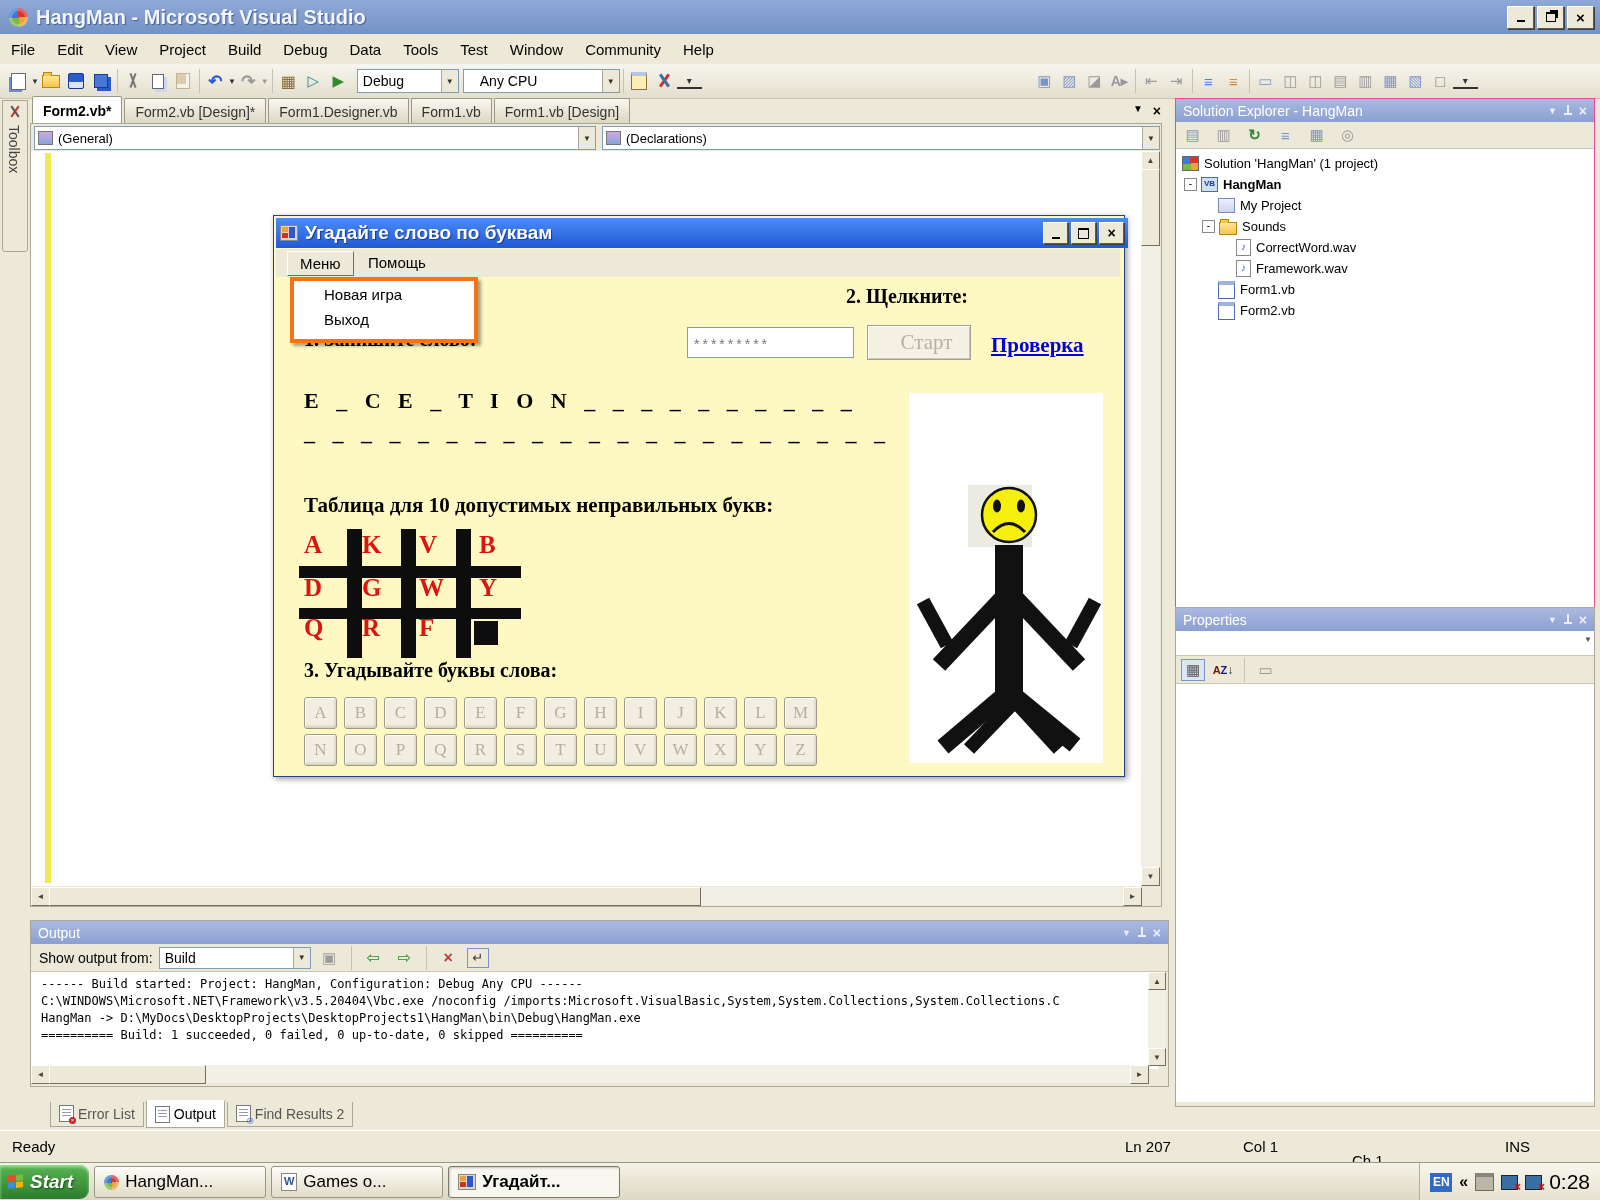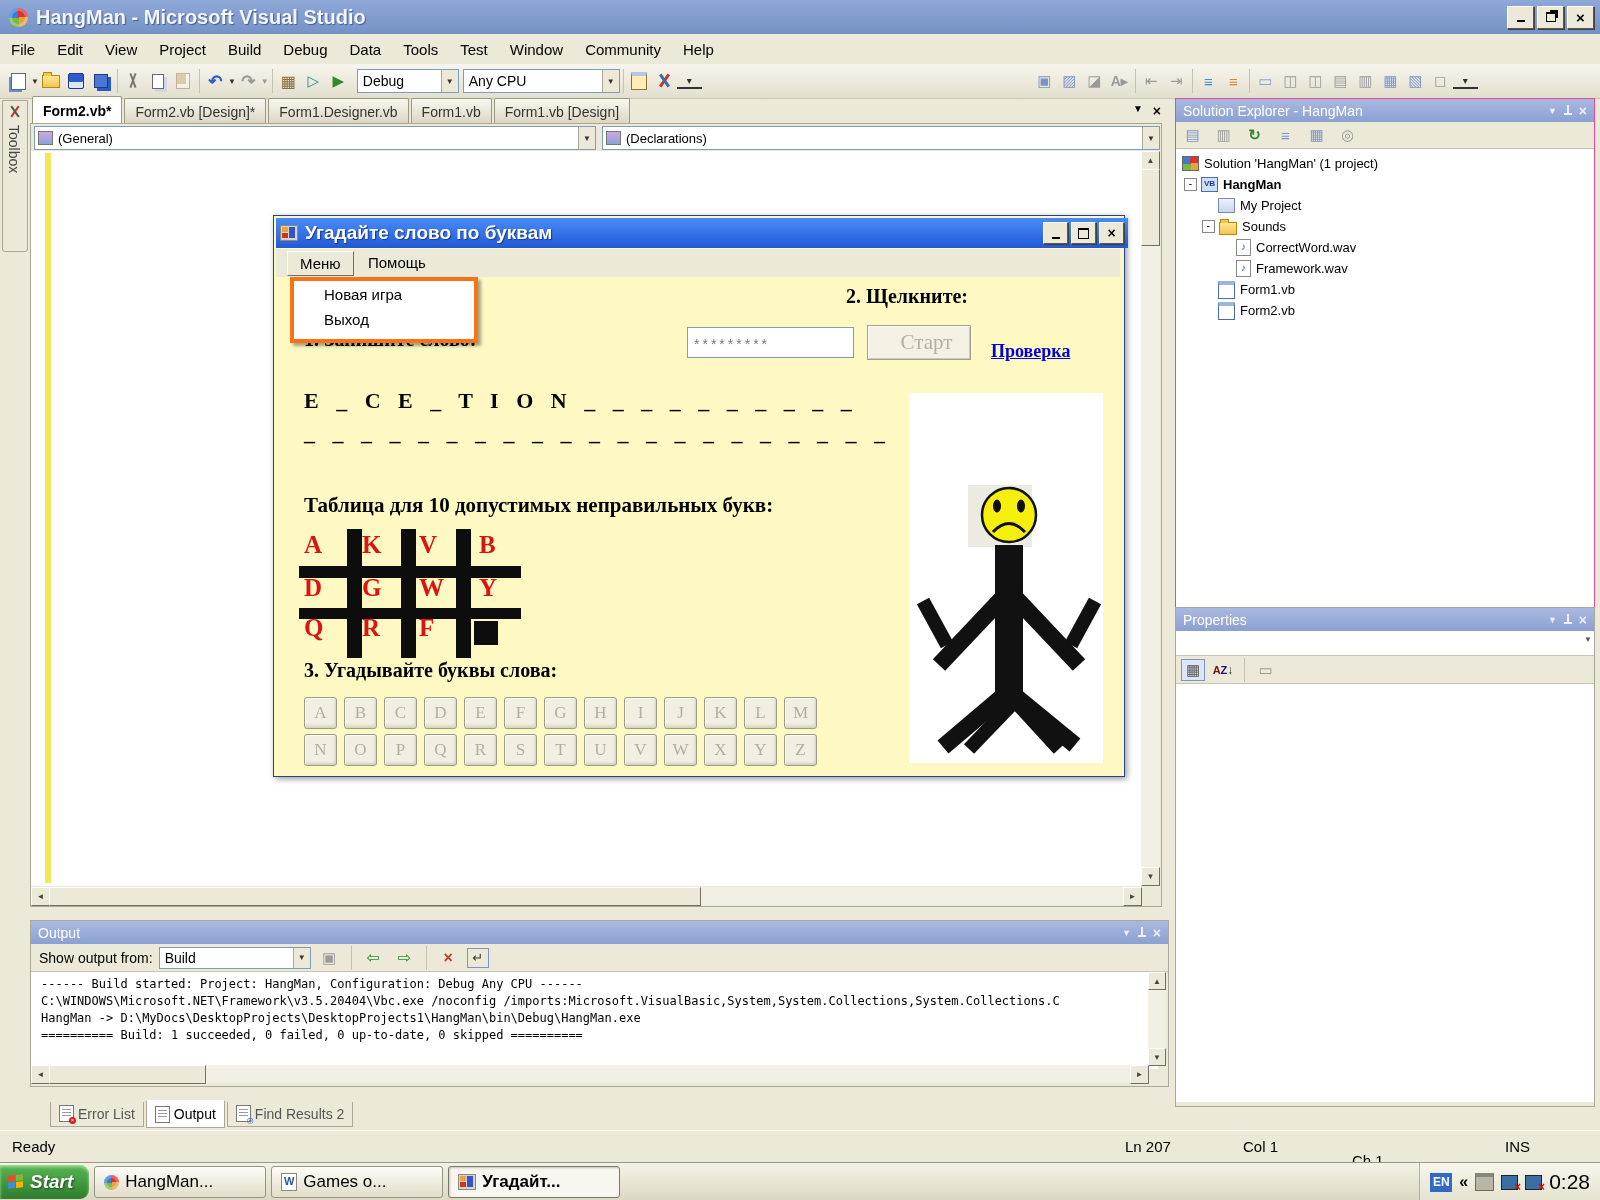--- a/index.html
+++ b/index.html
@@ -143,21 +143,21 @@
     <span class="gray" style="font-size:8px;">▼</span>
     <span class="tb-sep"></span>
     <span class="ticon" style="color:#8a6d3b;font-size:16px;">▦</span>
     <span class="ticon" style="color:#2a8c8c;font-size:15px;">▷</span>
     <span class="ticon" style="color:#2e8b2e;font-size:15px;">▶</span>
     <span class="combo" style="width:100px;margin-left:6px;">
       <span style="padding-left:5px;font-size:14px;">Debug</span>
       <span class="cmb-arrow">▼</span>
     </span>
     <span class="combo" style="width:155px;margin-left:4px;">
-      <span style="padding-left:5px;font-size:14px;">Any CPU</span>
+      <span style="padding-left:16px;font-size:14px;">Any CPU</span>
       <span class="cmb-arrow">▼</span>
     </span>
     <span class="tb-sep"></span>
     <span class="ticon">
         <span style="width:14px;height:13px;background:#fdeeb3;border:1px solid #8a7340;border-top:4px solid #b5c6e8;"></span>
       </span>
     <span class="ticon">
         <span style="position:relative;width:14px;height:16px;">
           <span style="position:absolute;left:6px;top:0;width:3px;height:15px;background:#c33;transform:rotate(35deg);"></span>
           <span style="position:absolute;left:6px;top:0;width:3px;height:15px;background:#3a6ea5;transform:rotate(-35deg);"></span>
@@ -274,21 +274,21 @@
     </div>
 
     <span class="glbl ab" style="left:30px;top:112px;">1. Запишите слово:</span>
     <div class="ab b3in" style="left:413px;top:111px;width:165px;height:29px;">
       <span style="position:absolute;left:6px;top:8px;font-size:14px;letter-spacing:3px;color:#777;">*********</span>
     </div>
     <span class="glbl ab" style="left:572px;top:69px;">2. Щелкните:</span>
     <div class="ab flex" style="left:593px;top:109px;width:102px;height:33px;justify-content:center;background:#f4f1e4;border:1px solid #a3a093;box-shadow:inset 1px 1px 0 #fff,inset -1px -1px 0 #cdc9b5;">
       <span style="font-family:'Liberation Serif',serif;font-size:21px;color:#b5b1a0;margin-left:15px;">Старт</span>
     </div>
-    <a class="ab" style="left:717px;top:117px;font-family:'Liberation Serif',serif;font-weight:bold;font-size:18px;color:#0000e0;text-decoration:underline;margin-top:8px;">Проверка</a>
+    <a class="ab" style="left:717px;top:117px;font-family:'Liberation Serif',serif;font-weight:bold;font-size:21px;color:#0000e0;text-decoration:underline;">Проверка</a>
 
     <div class="gword ab" style="left:30px;top:172px;">E _ C E _ T I O N _ _ _ _ _ _ _ _ _ _</div>
     <div class="gword ab" style="left:30px;top:204px;">_ _ _ _ _ _ _ _ _ _ _ _ _ _ _ _ _ _ _ _ _</div>
 
     <span class="glbl ab" style="left:30px;top:277px;font-size:21px;">Таблица для 10 допустимых неправильных букв:</span>
     <div class="bar" style="left:73px;top:313px;width:15px;height:129px;"></div>
     <div class="bar" style="left:127px;top:313px;width:15px;height:129px;"></div>
     <div class="bar" style="left:182px;top:313px;width:15px;height:129px;"></div>
     <div class="bar" style="left:25px;top:350px;width:222px;height:12px;"></div>
     <div class="bar" style="left:25px;top:392px;width:222px;height:11px;"></div>

